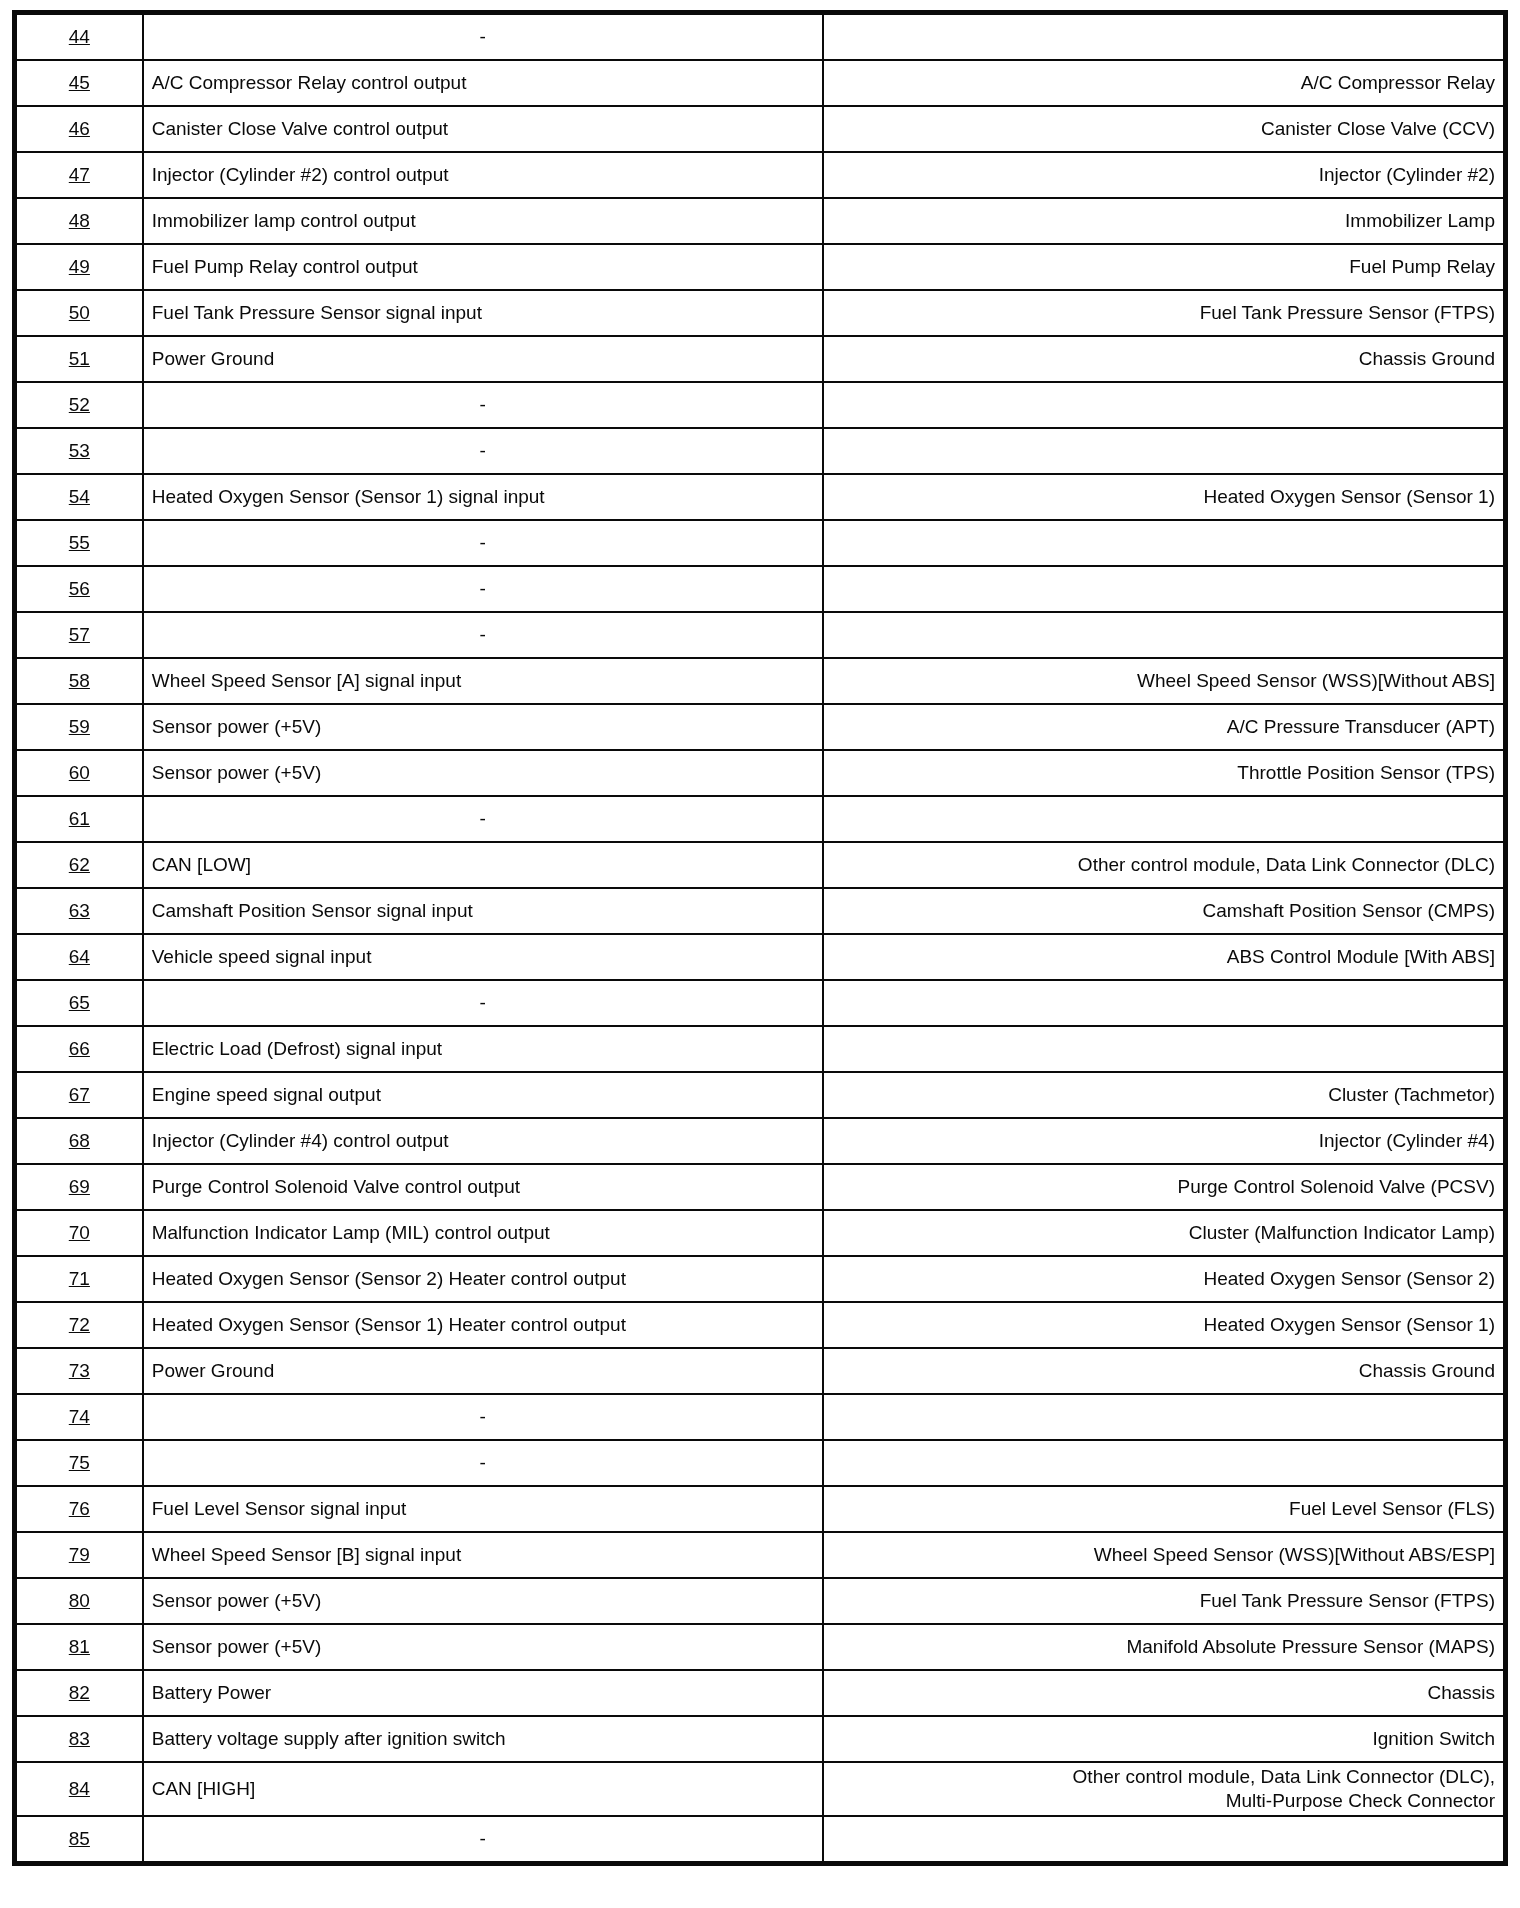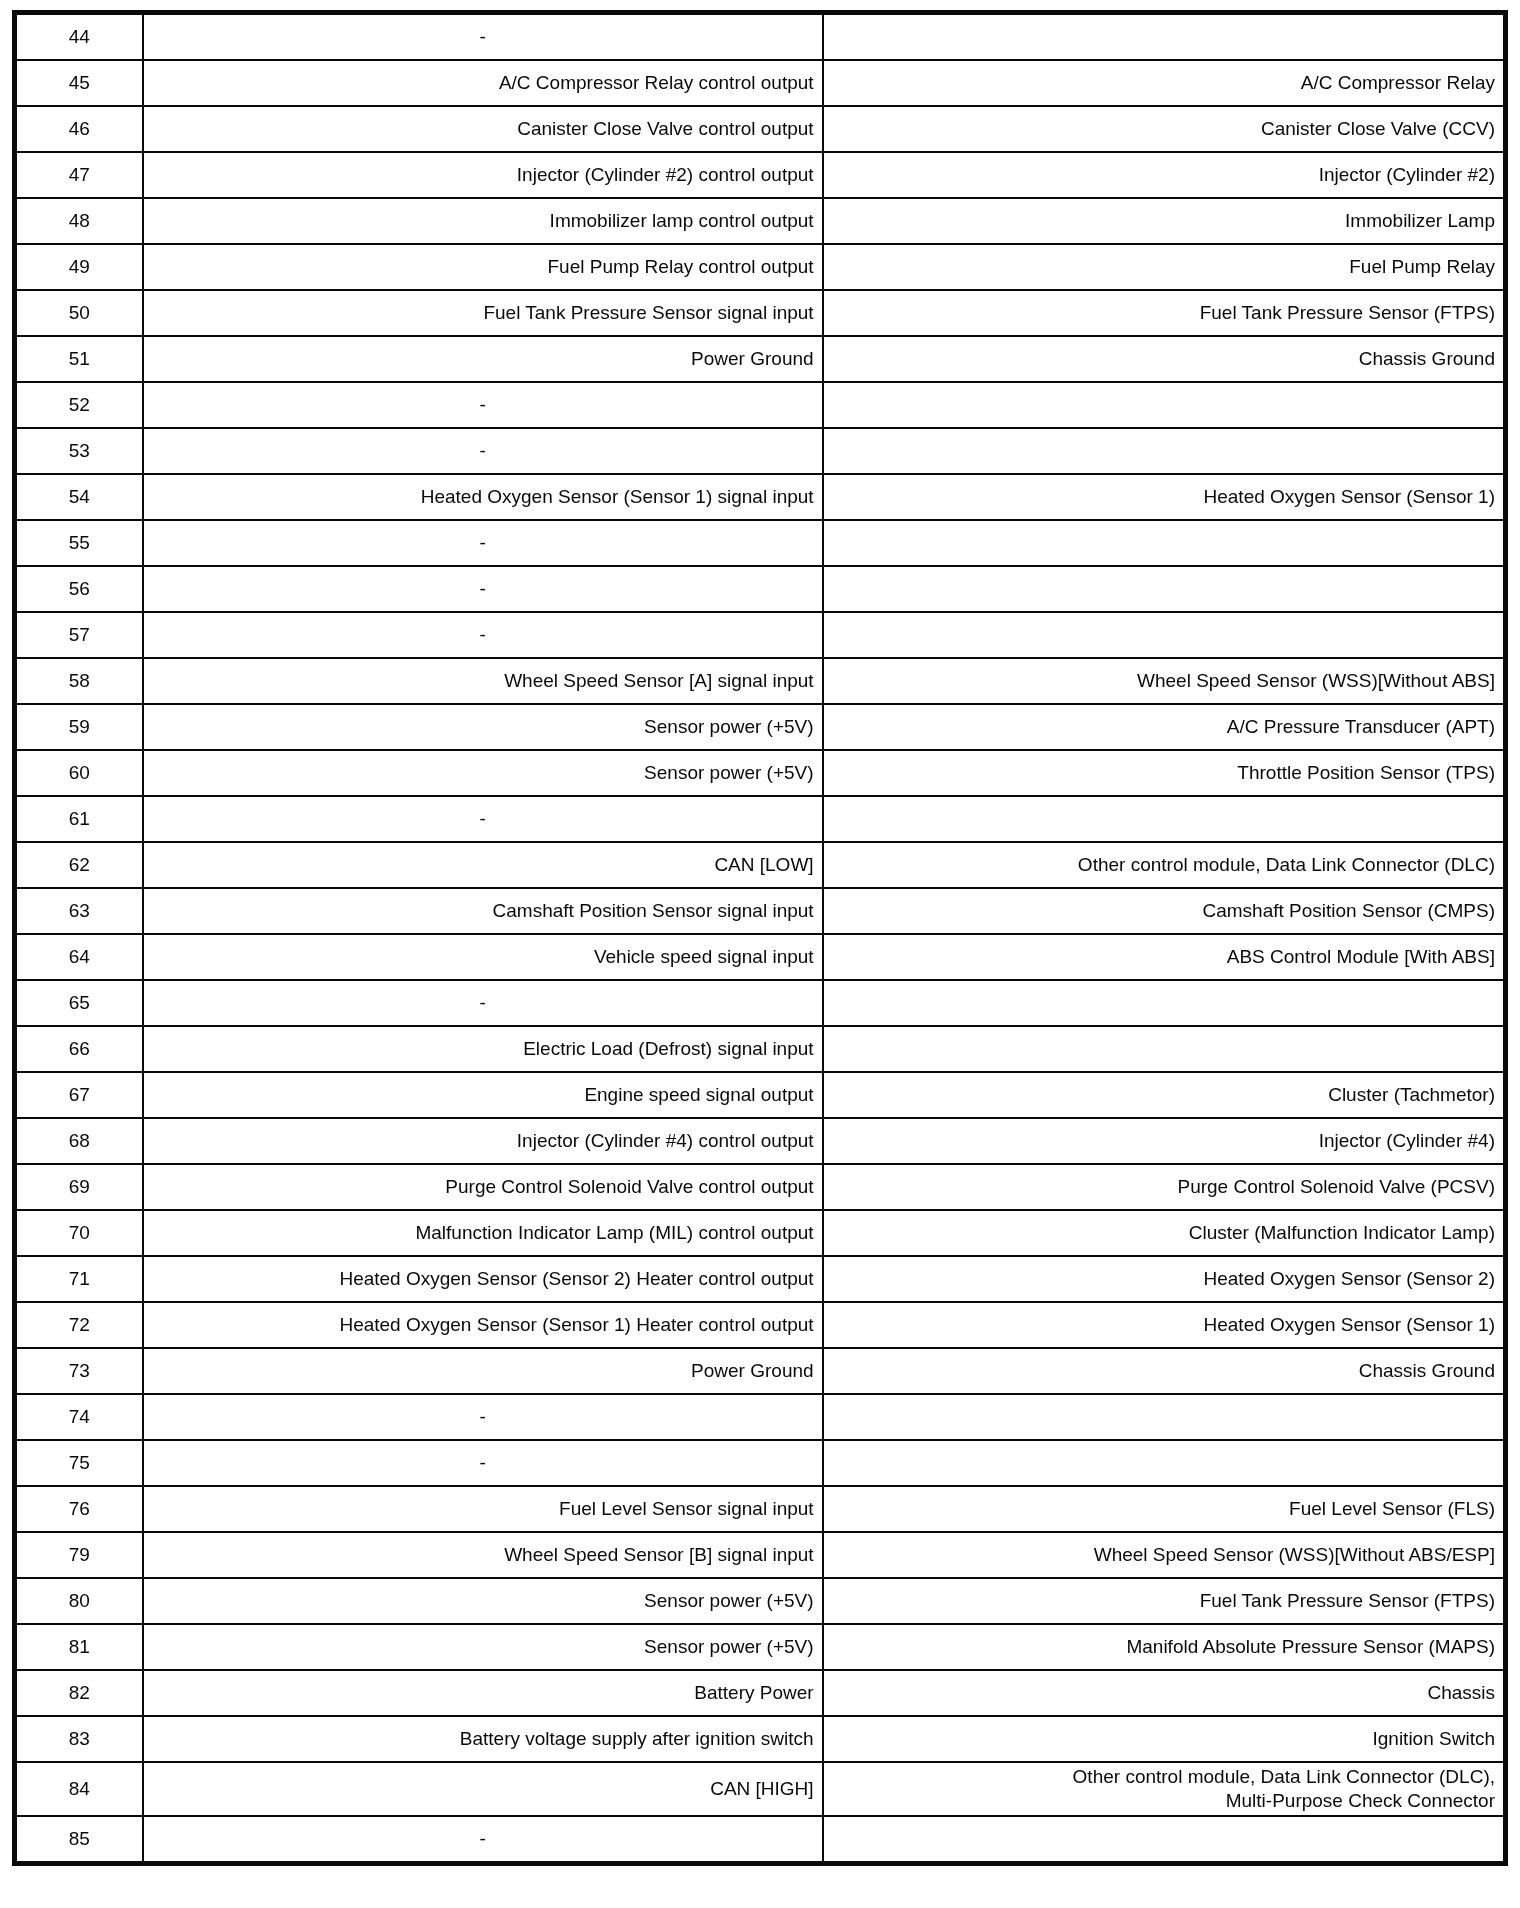--- a/index.html
+++ b/index.html
@@ -28,23 +28,24 @@
     font-size: 19px;
     line-height: 1.25;
     color: #0a0a0a;
     vertical-align: middle;
     overflow: hidden;
     white-space: pre-line;
   }
   td.pin-cell {
     text-align: center;
     padding: 2px 2px;
+    text-decoration: underline;
   }
   td.description-cell {
-    text-align: right;
+    text-align: left;
   }
   td.description-cell.dash {
     text-align: center;
   }
   td.connected-cell {
     text-align: right;
   }
 </style>
 </head>
 <body>

